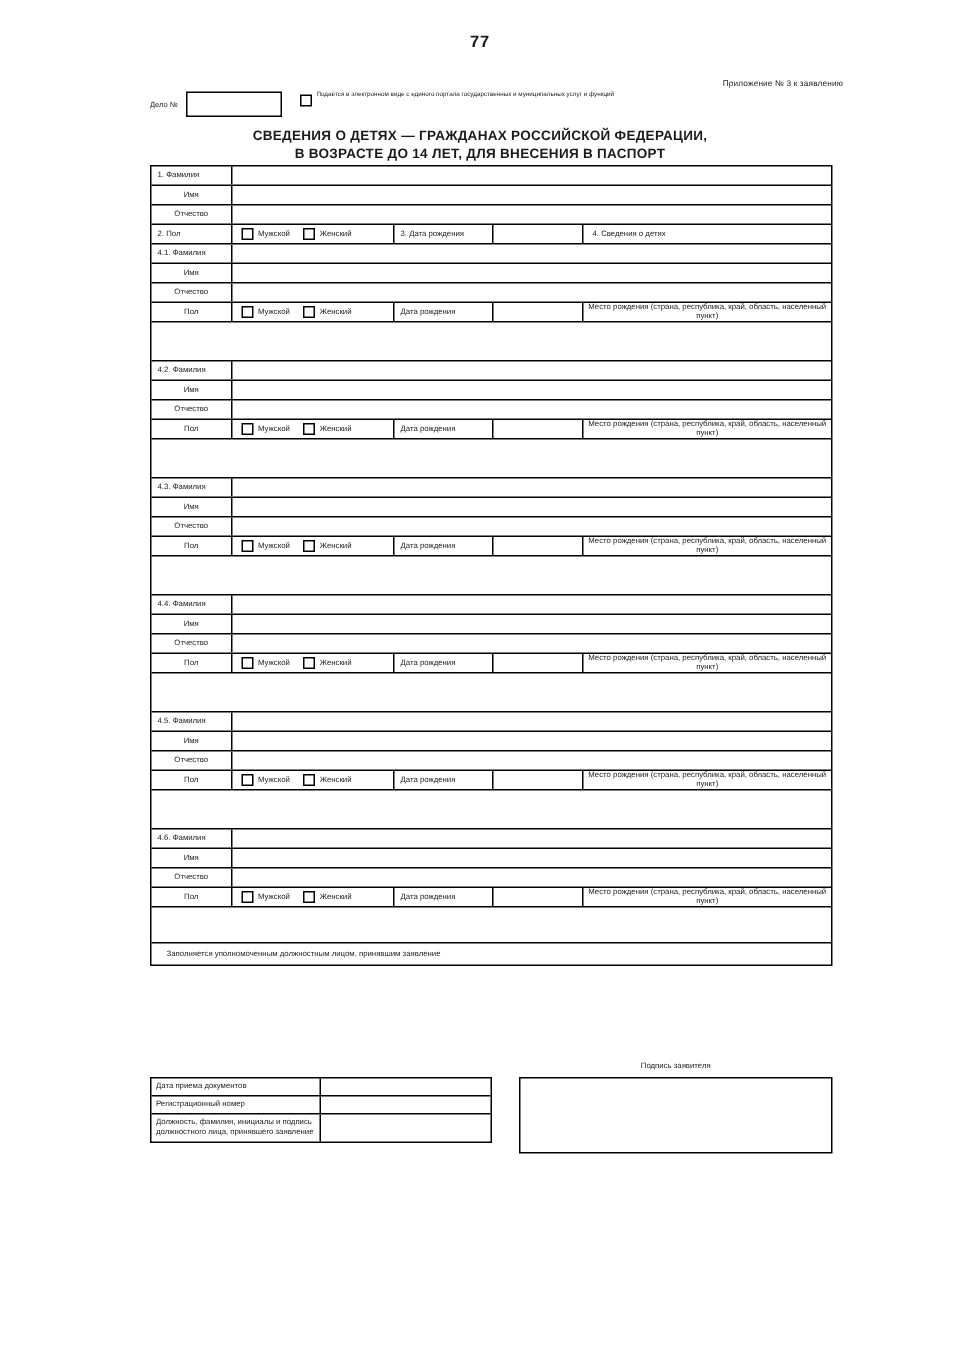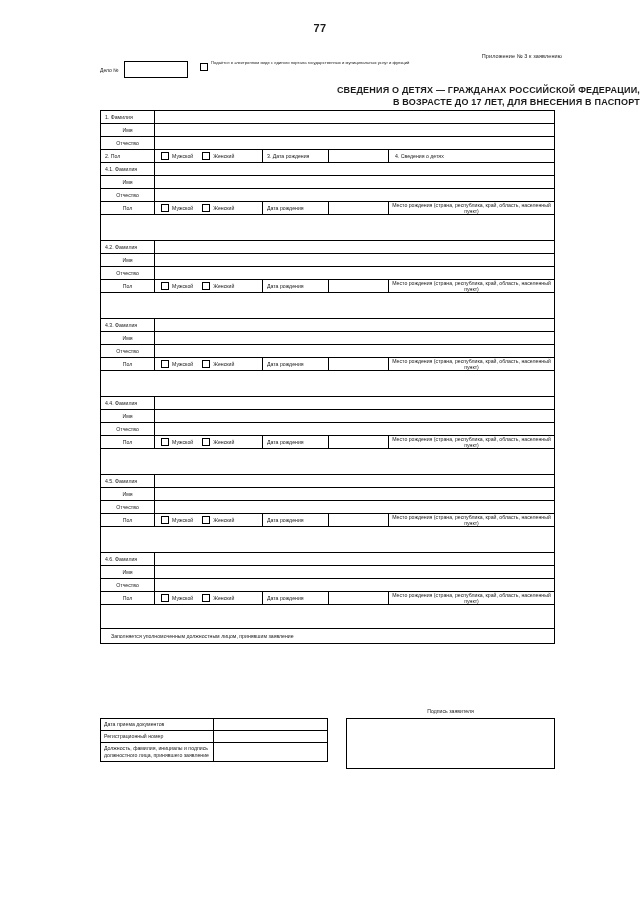--- a/index.html
+++ b/index.html
@@ -75,21 +75,21 @@
     top: 1px;
     width: 210px;
     font-size: 4.2px;
     line-height: 1.45;
   }
   .doc-title {
     position: absolute;
     top: 84px;
     left: 0;
     width: 640px;
-    text-align: right;
+    text-align: center;
     font-size: 9px;
     font-weight: bold;
     line-height: 1.35;
     letter-spacing: 0.2px;
   }
   
   .form {
     position: absolute;
     left: 100px;
     top: 110px;
@@ -271,21 +271,21 @@
 
   <div class="topbar">
     <span class="date-label">Дело №</span>
     <span class="date-box"></span>
     <span class="consent-check"></span>
     <span class="consent-text">Подаётся в электронном виде с единого портала государственных и муниципальных услуг и функций</span>
   </div>
 
   <div class="doc-title">
     <div>СВЕДЕНИЯ О ДЕТЯХ — ГРАЖДАНАХ РОССИЙСКОЙ ФЕДЕРАЦИИ,</div>
-    <div>В ВОЗРАСТЕ ДО 17 ЛЕТ, ДЛЯ ВНЕСЕНИЯ В ПАСПОРТ</div>
+    <div>В ВОЗРАСТЕ ДО 14 ЛЕТ, ДЛЯ ВНЕСЕНИЯ В ПАСПОРТ</div>
   </div>
 
   <div class="form">
 
     <div class="row">
       <div class="cell-label">1. Фамилия</div>
       <div class="cell-blank"></div>
     </div>
     <div class="row">
       <div class="cell-label center">Имя</div>

